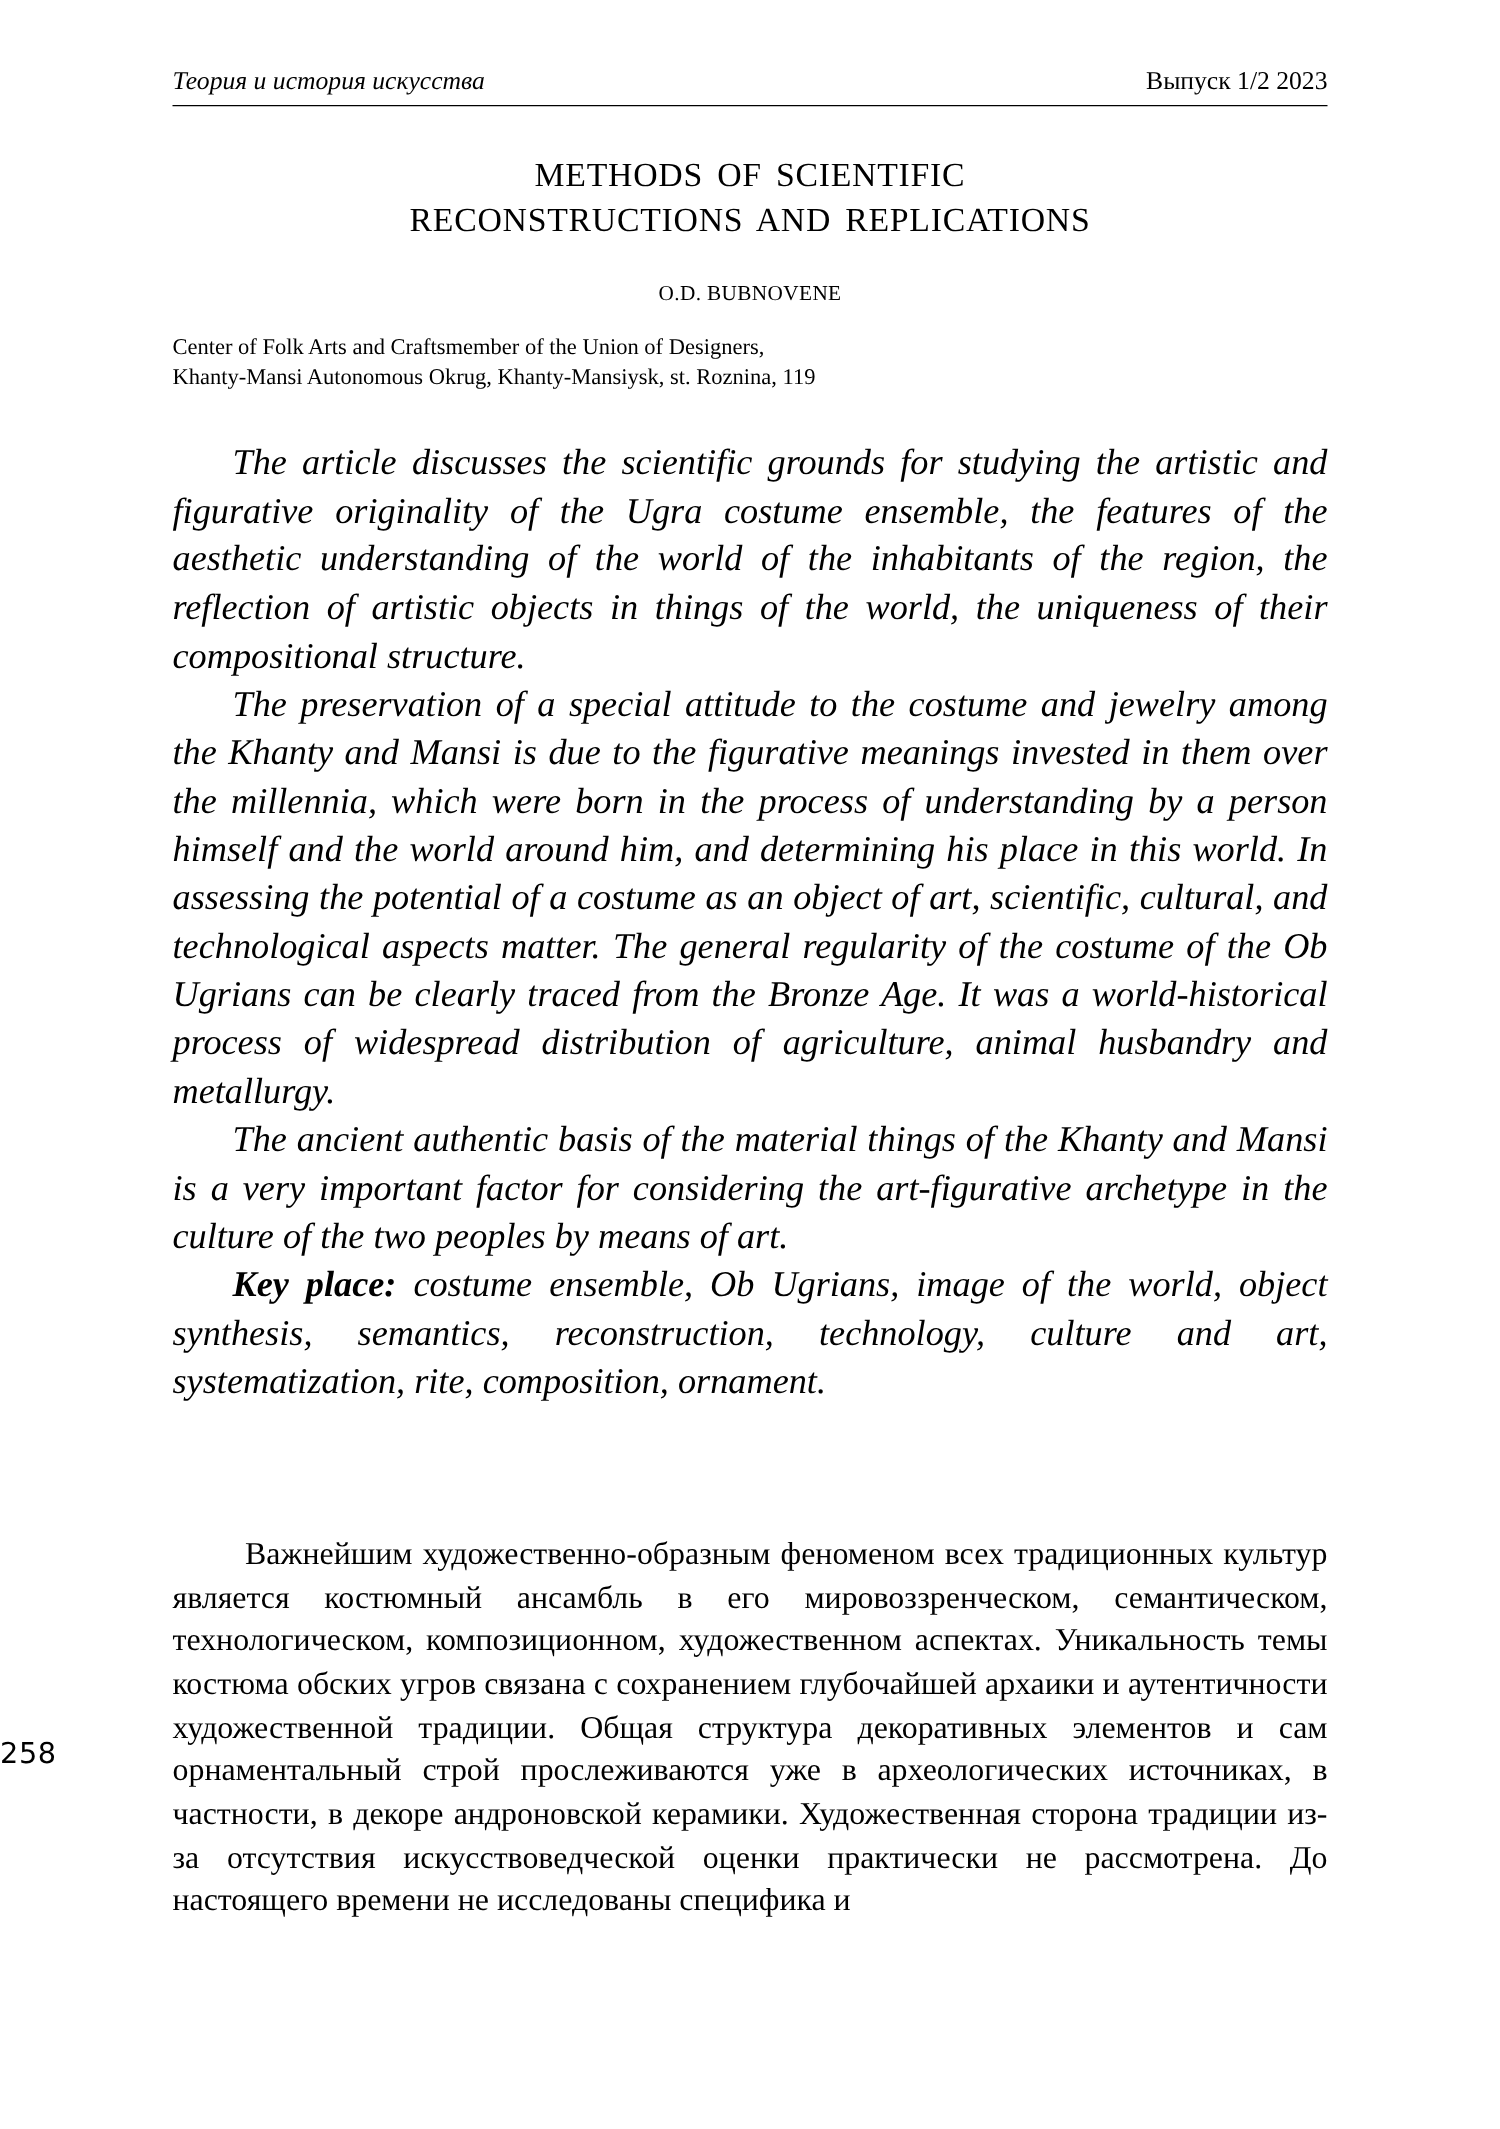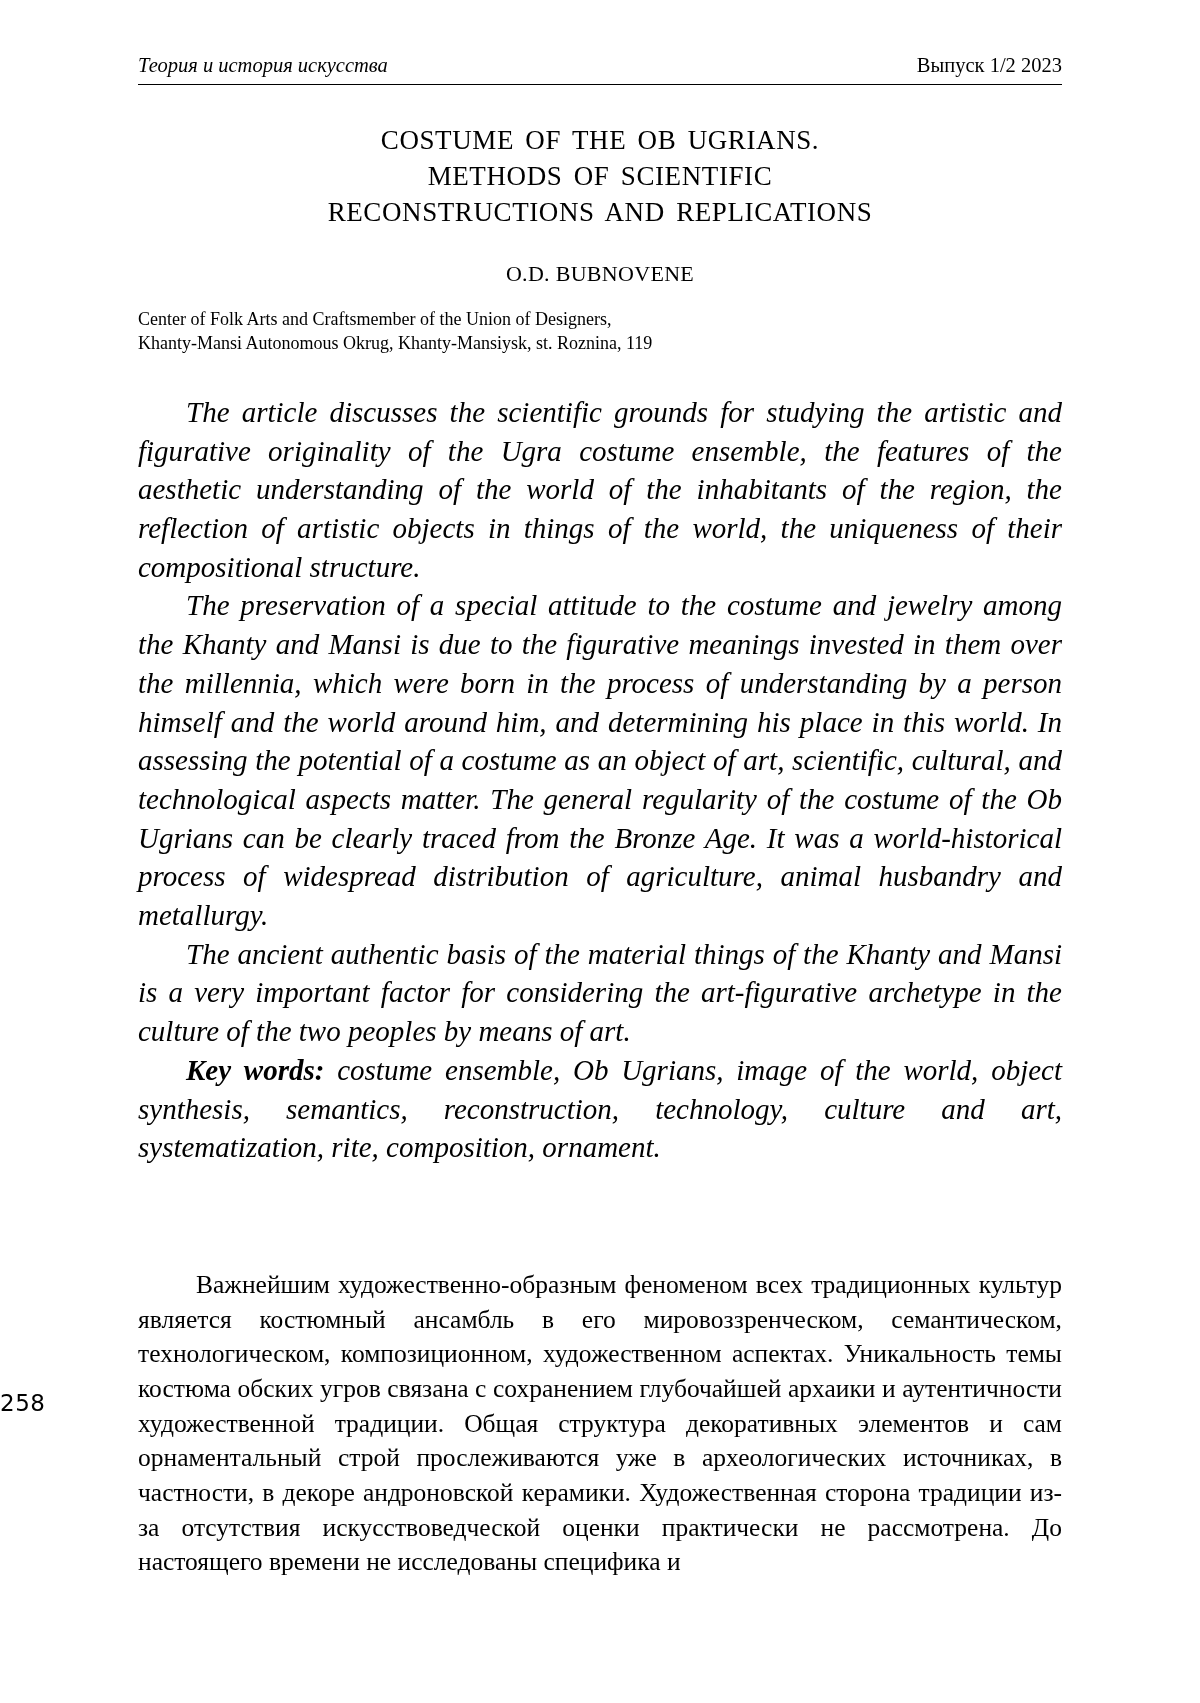--- a/index.html
+++ b/index.html
@@ -51,21 +51,21 @@
     word-spacing: 4px;
   }
   .title-line {
     display: block;
   }
 
   
   .author {
     margin-top: 30px;
     text-align: center;
-    font-size: 22px;
+    font-size: 17px;
     letter-spacing: 0.3px;
   }
   .affiliation {
     margin-top: 20px;
     font-size: 18px;
     line-height: 1.34;
   }
   .affiliation span { display: block; }
 
   
@@ -117,37 +117,36 @@
 <body>
 
 <div class="page">
 
   <div class="running-head">
     <div class="left">Теория и история искусства</div>
     <div class="right">Выпуск 1/2 2023</div>
   </div>
 
   <div class="title-block">
-    <span class="title-line">COSTUME  OF  THE  OB  UGRIANS.</span>
     <span class="title-line">METHODS  OF  SCIENTIFIC</span>
     <span class="title-line">RECONSTRUCTIONS  AND  REPLICATIONS</span>
   </div>
 
   <div class="author">O.D. BUBNOVENE</div>
 
   <div class="affiliation">
     <span>Center of Folk Arts and Craftsmember of the Union of Designers,</span>
     <span>Khanty-Mansi Autonomous Okrug, Khanty-Mansiysk, st. Roznina, 119</span>
   </div>
 
   <div class="abstract">
     <p>The article discusses the scientific grounds for studying the artistic and figurative originality of the Ugra costume ensemble, the features of the aesthetic understanding of the world of the inhabitants of the region, the reflection of artistic objects in things of the world, the uniqueness of their compositional structure.</p>
     <p>The preservation of a special attitude to the costume and jewelry among the Khanty and Mansi is due to the figurative meanings invested in them over the millennia, which were born in the process of understanding by a person himself and the world around him, and determining his place in this world. In assessing the potential of a costume as an object of art, scientific, cultural, and technological aspects matter. The general regularity of the costume of the Ob Ugrians can be clearly traced from the Bronze Age. It was a world-historical process of widespread distribution of agriculture, animal husbandry and metallurgy.</p>
     <p>The ancient authentic basis of the material things of the Khanty and Mansi is a very important factor for considering the art-figurative archetype in the culture of the two peoples by means of art.</p>
-    <p><span class="kw-label">Key words:</span><span> costume ensemble, Ob Ugrians, image of the world, object synthesis, semantics, reconstruction, technology, culture and art, systematization, rite, composition, ornament.</span></p>
+    <p><span class="kw-label">Key place:</span><span> costume ensemble, Ob Ugrians, image of the world, object synthesis, semantics, reconstruction, technology, culture and art, systematization, rite, composition, ornament.</span></p>
   </div>
 
   <div class="body-text">
     <p>Важнейшим художественно-образным феноменом всех традиционных культур является костюмный ансамбль в его ми­ровоззренческом, семантическом, технологическом, композици­онном, художественном аспектах. Уникальность темы костюма обских угров связана с сохранением глубочайшей архаики и ау­тентичности художественной традиции. Общая структура деко­ративных элементов и сам орнаментальный строй прослежива­ются уже в археологических источниках, в частности, в декоре андроновской керамики. Художественная сторона традиции из-за отсутствия искусствоведческой оценки практически не рас­смотрена. До настоящего времени не исследованы специфика и</p>
   </div>
 
   <div class="folio">258</div>
 
 </div>
 

